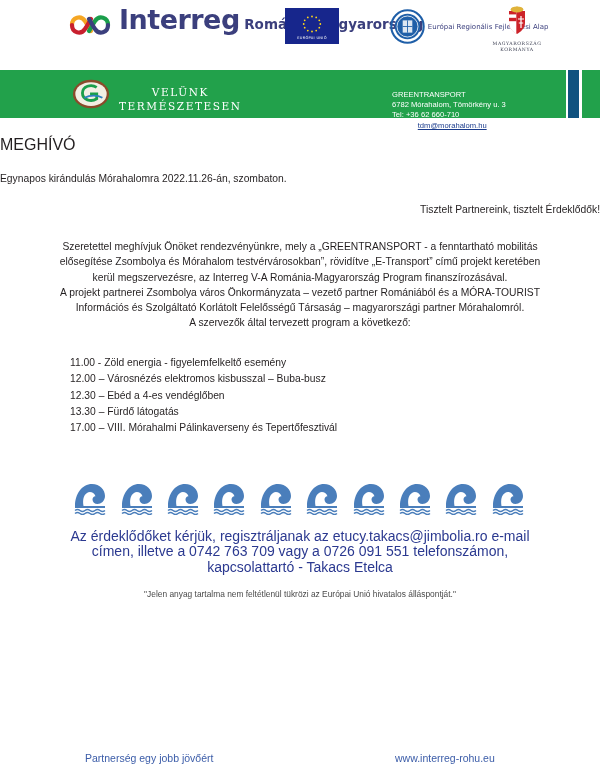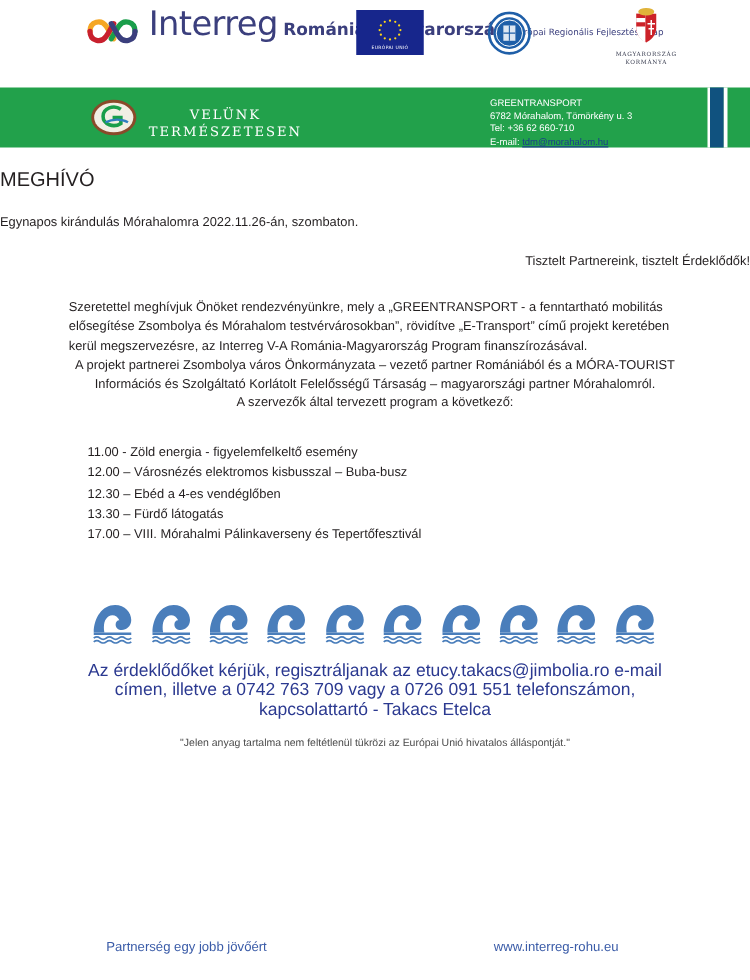--- a/index.html
+++ b/index.html
@@ -31,21 +31,21 @@
   }
   .interreg-mark {
     width: 44px;
     height: 32px;
     margin-right: 7px;
     margin-top: 3px;
   }
   .interreg-text { display: block; }
   .interreg-word {
     font-family: "DejaVu Sans", sans-serif;
-    font-weight: normal;
+    font-weight: bold;
     font-size: 27px;
     letter-spacing: -0.5px;
     color: #3b3f7d;
     line-height: 28px;
   }
   .interreg-sub {
     font-family: "DejaVu Sans", sans-serif;
     font-weight: bold;
     font-size: 13.5px;
     color: #3b3f7d;
@@ -129,21 +129,21 @@
     font-family: "DejaVu Serif", serif;
     font-size: 10.5px;
     letter-spacing: 1.6px;
     line-height: 14px;
     margin-left: 9px;
     text-align: center;
   }
   .contact-block {
     position: absolute;
     left: 392px;
-    top: 8px;
+    top: 20px;
     color: #ffffff;
     font-size: 7.6px;
     line-height: 10.2px;
     font-family: "Liberation Sans", sans-serif;
   }
   .contact-link {
     color: #1a3b8c;
     text-decoration: underline;
   }
   .band-bar {
@@ -170,21 +170,21 @@
   }
   .greeting {
     text-align: right;
     font-size: 10.3px;
     margin-top: 20px;
   }
   .para {
     margin: 0 auto;
     margin-top: 24px;
     width: 490px;
-    text-align: left;
+    text-align: center;
     font-size: 10.3px;
     line-height: 15.3px;
   }
   .para2 {
     margin: 0 auto;
     margin-top: 0px;
     width: 500px;
     text-align: center;
     font-size: 10.3px;
     line-height: 15.3px;

